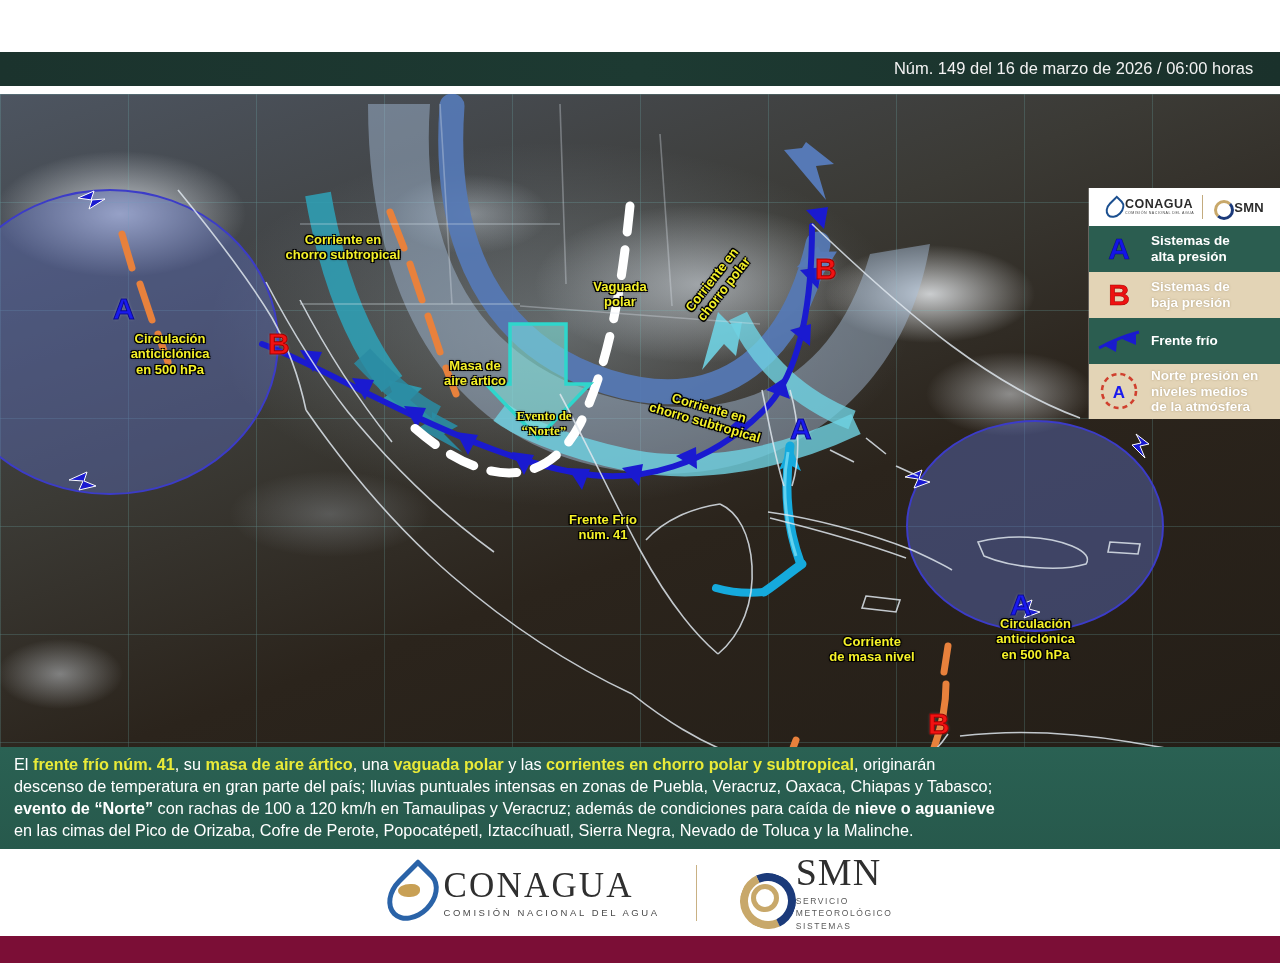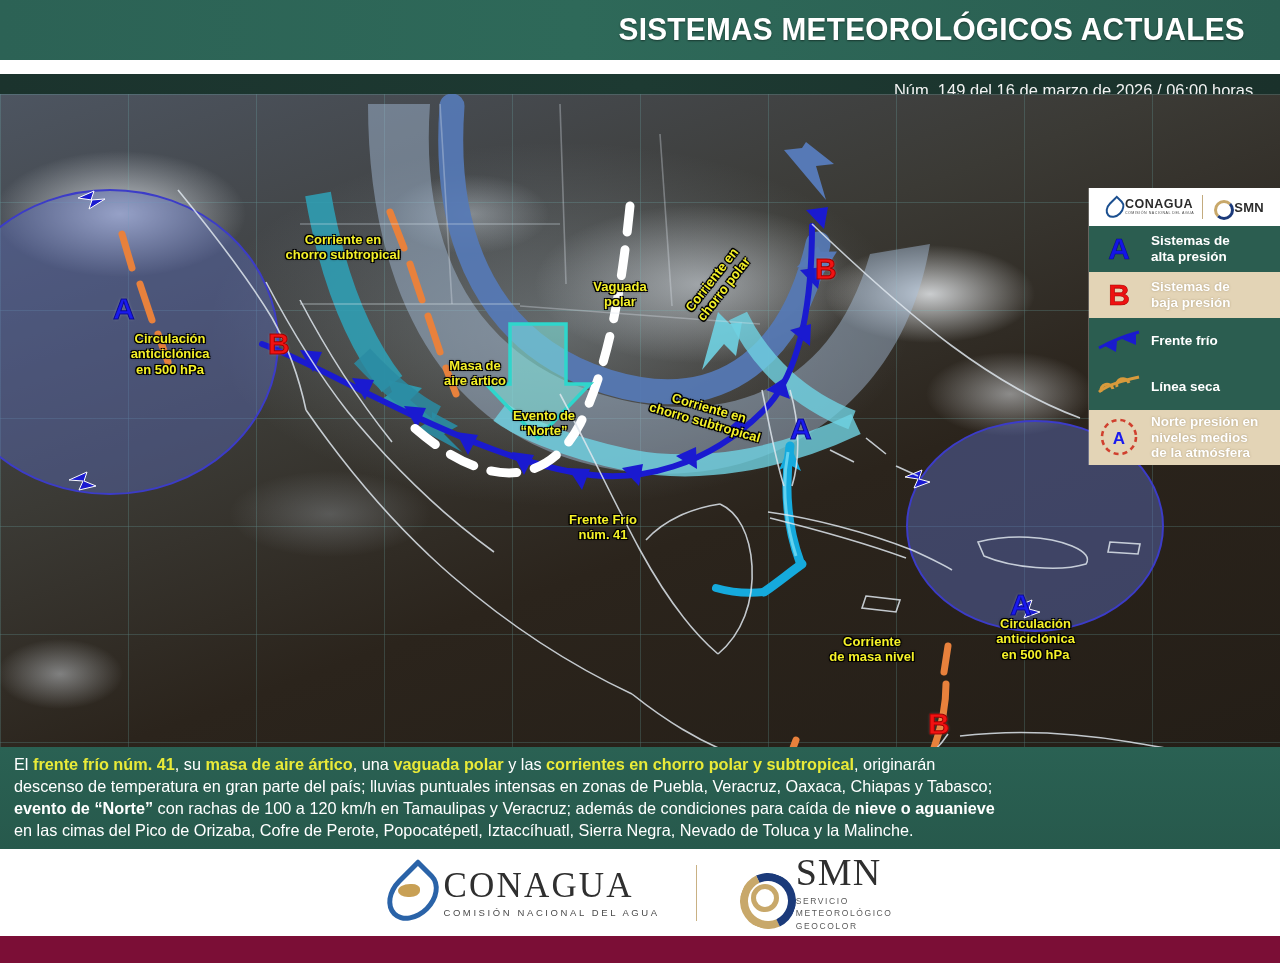--- a/index.html
+++ b/index.html
@@ -17,21 +17,21 @@
     background: linear-gradient(90deg,#2c6255 0%,#2e6959 45%,#2a5e51 100%);
     display:flex; align-items:center; justify-content:flex-end;
   }
   .header-title {
     color:#ffffff; font-size:31px; font-weight:bold; letter-spacing:0.3px;
     padding-right:22px; white-space:nowrap;
     transform: scaleX(0.96);
     text-shadow:0 1px 2px rgba(0,0,0,.45);
   }
   .subheader {
-    position:absolute; left:0; top:74px; width:1280px; height:34px;
+    position:absolute; left:0; top:52px; width:1280px; height:34px;
     background: linear-gradient(90deg,#1b332d 0%,#1d3a32 50%,#1a312b 100%);
     display:flex; align-items:center; justify-content:flex-end;
   }
   .subheader-text {
     color:#f2f2f2; font-size:17px; padding-right:22px; white-space:nowrap;
     transform: scaleX(0.97);
   }
 
   
   .map {
@@ -181,23 +181,20 @@
   .mark.a { color:#1a1aee; -webkit-text-stroke:1px #0b0b90;
             text-shadow:0 0 3px rgba(255,255,255,.35); }
   .mark.b { color:#f21212; -webkit-text-stroke:1px #9c0000;
             text-shadow:0 0 3px rgba(255,255,255,.3); }
 </style>
 </head>
 <body>
 
 <div id="page">
 
-  <div class="header">
-    <div class="header-title">SISTEMAS METEOROLÓGICOS ACTUALES</div>
-  </div>
   <div class="subheader">
     <div class="subheader-text">Núm. 149 del 16 de marzo de 2026 / 06:00 horas</div>
   </div>
 
   <div class="map">
     <div class="sat"></div>
     <div class="grid"></div>
 
     <svg class="coast" viewBox="0 0 1280 653" width="1280" height="653">
       <defs>
@@ -340,21 +337,21 @@
     <div class="ann" style="left:248px; top:138px; width:190px;">Corriente en
 chorro subtropical</div>
     <div class="ann" style="left:420px; top:264px; width:110px;">Masa de
 aire ártico</div>
     <div class="ann" style="left:570px; top:185px; width:100px;">Vaguada
 polar</div>
     <div class="ann" style="left:668px; top:175px; width:100px; transform:rotate(-52deg);">Corriente en
 chorro polar</div>
     <div class="ann" style="left:642px; top:306px; width:130px; transform:rotate(16deg);">Corriente en
 chorro subtropical</div>
-    <div class="ann" style="left:494px; top:314px; width:100px;">Evento de
+    <div class="ann" style="left:494px; top:314px; width:100px;font-family:Liberation Serif, serif;">Evento de
 “Norte”</div>
     <div class="ann" style="left:548px; top:418px; width:110px;">Frente Frío
 núm. 41</div>
     <div class="ann" style="left:812px; top:540px; width:120px;">Corriente
 de  masa nivel</div>
     <div class="ann" style="left:968px; top:522px; width:135px;">Circulación
 anticiclónica
 en 500 hPa</div>
 
     <div class="legend">
@@ -396,30 +393,20 @@
           <svg width="46" height="26" viewBox="0 0 46 26">
             <path d="M3,20 C14,14 28,8 43,4" stroke="#1a1ad0" stroke-width="3" fill="none"></path>
             <path d="M9,18 l12,-5 l-1,11 z" fill="#1a1ad0"></path>
             <path d="M26,11 l14,-6 l0,12 z" fill="#1a1ad0"></path>
           </svg>
         </div>
         <div class="legend-label" style="white-space:pre-line;">Frente frío</div>
       </div>
 
 
-      <div class="legend-row dark">
-        <div class="legend-icon">
-          <svg width="46" height="26" viewBox="0 0 46 26">
-            <path d="M3,18 C12,10 30,6 43,3" stroke="#d89a3c" stroke-width="3" fill="none"></path>
-            <path d="M5,18 a6,6 0 0 1 12,-3" stroke="#d89a3c" stroke-width="3" fill="none"></path>
-            <path d="M21,13 a6,6 0 0 1 12,-4" stroke="#d89a3c" stroke-width="3" fill="none"></path>
-          </svg>
-        </div>
-        <div class="legend-label" style="white-space:pre-line;">Línea seca</div>
-      </div>
 
       <div class="legend-row light">
         <div class="legend-icon">
           <svg width="42" height="42" viewBox="0 0 42 42">
             <circle cx="21" cy="21" r="17" stroke="#d0402e" stroke-width="2.6" fill="none" stroke-dasharray="5 4"></circle>
             <text x="21" y="28" text-anchor="middle" font-size="17" font-weight="bold" fill="#1a1aee" font-family="Liberation Sans, sans-serif">A</text>
           </svg>
         </div>
         <div class="legend-label" style="white-space:pre-line;">Norte presión en
 niveles medios
@@ -444,19 +431,19 @@
         <span class="f-sub">COMISIÓN NACIONAL DEL AGUA</span>
       </div>
     </div>
     <div class="f-div"></div>
     <div class="f-smn">
       <div class="f-spiral"></div>
       <div class="f-smn-t">
         <span class="f-smn-n">SMN</span>
         <span class="f-smn-s" style="white-space:pre-line;">SERVICIO
 METEOROLÓGICO
-GEOCOLOR</span>
+SISTEMAS</span>
       </div>
     </div>
   </div>
 
   <div class="bottom-bar"></div>
 </div>
 
 </body></html>

